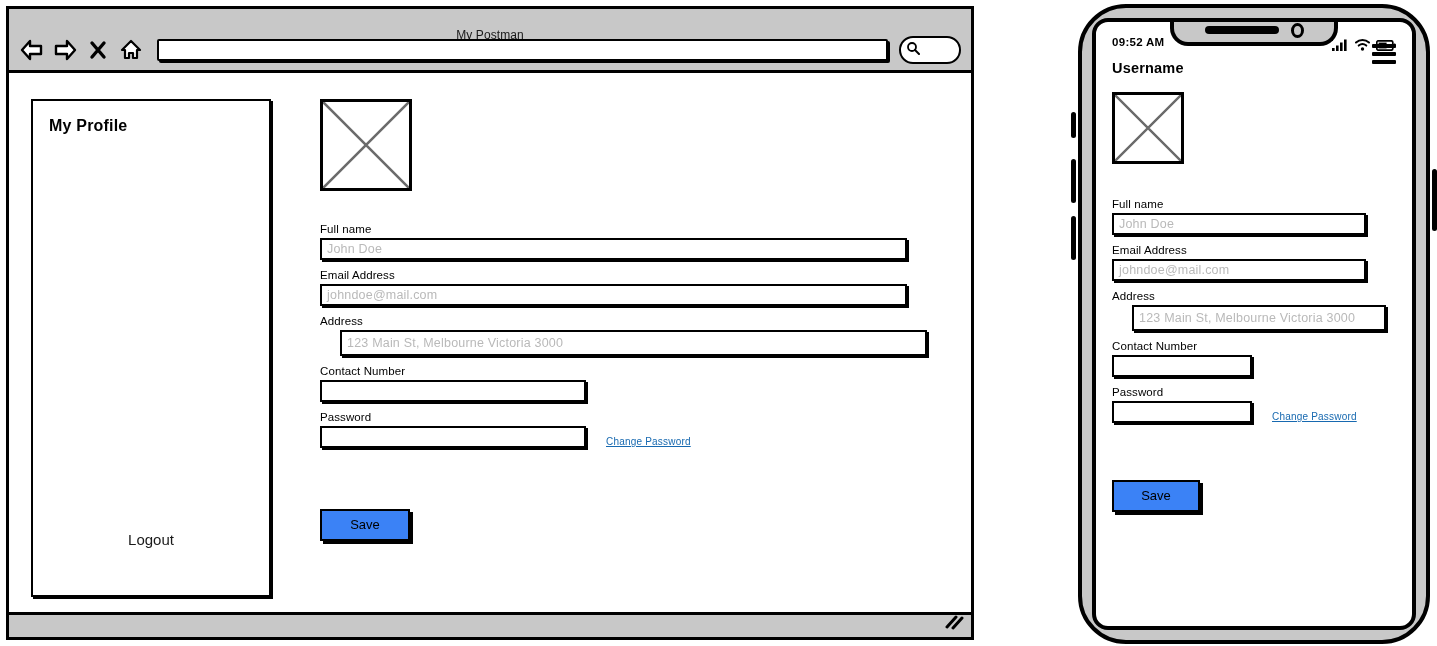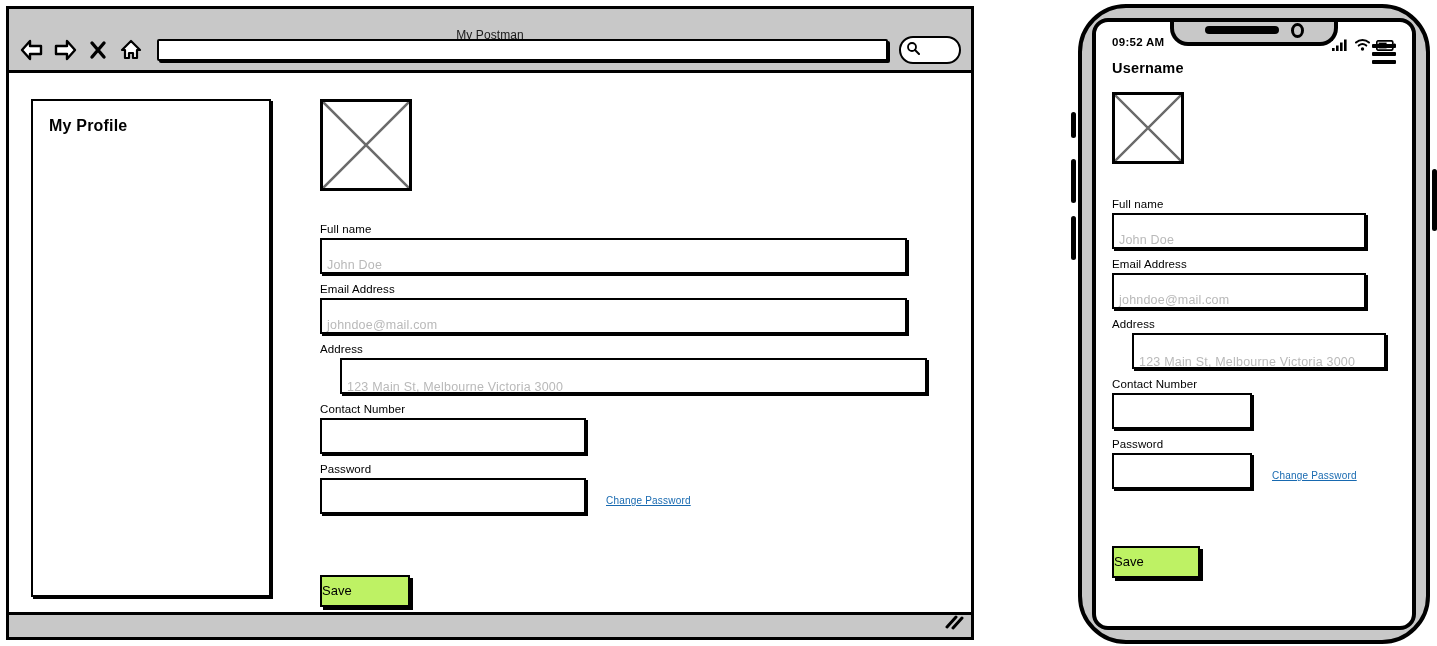--- a/index.html
+++ b/index.html
@@ -184,21 +184,21 @@
     letter-spacing: .1px;
   }
 
   .text-input {
     height: 22px;
     border: 2px solid #000;
     background: #fff;
     box-shadow: 2px 2px 0 #000;
     font-size: 12.5px;
     line-height: 18px;
-    padding: 16px 5px;
+    padding: 0 5px;
     color: #b9b9b9;
     margin-bottom: 9px;
     overflow: hidden;
     white-space: nowrap;
     letter-spacing: .2px;
   }
   .text-input.wide { width: 587px; }
   .text-input.narrow { width: 266px; }
   .text-input.tall { height: 26px; line-height: 22px; margin-left: 20px; }
   .text-input.empty { color: transparent; }
@@ -212,25 +212,25 @@
   .link {
     color: #1769b0;
     text-decoration: underline;
     font-size: 10px;
     cursor: pointer;
     letter-spacing: .2px;
   }
 
   .btn {
     border: 2px solid #000;
-    background: #bef264;
+    background: #3b82f6;
     box-shadow: 3px 3px 0 #000;
     font-size: 13px;
     color: #000;
-    text-align: left;
+    text-align: center;
     cursor: pointer;
     font-family: "Liberation Sans", sans-serif;
   }
   #save-desktop {
     width: 90px;
     height: 32px;
     line-height: 28px;
     margin-top: 52px;
   }
 
@@ -420,20 +420,21 @@
       </div>
     </div>
   </div>
 
   <div class="browser-body">
 
     <div id="sidebar">
       <div class="sidebar-title">My Profile</div>
 
 
+      <div class="sidebar-logout">Logout</div>
     </div>
 
     <div id="profile-form">
 
       <div class="avatar-box">
         <svg width="86" height="86" viewBox="0 0 86 86">
           <path d="M0 0 L86 86 M86 0 L0 86" stroke="#6b6b6b" stroke-width="2.6"></path>
         </svg>
       </div>
 

